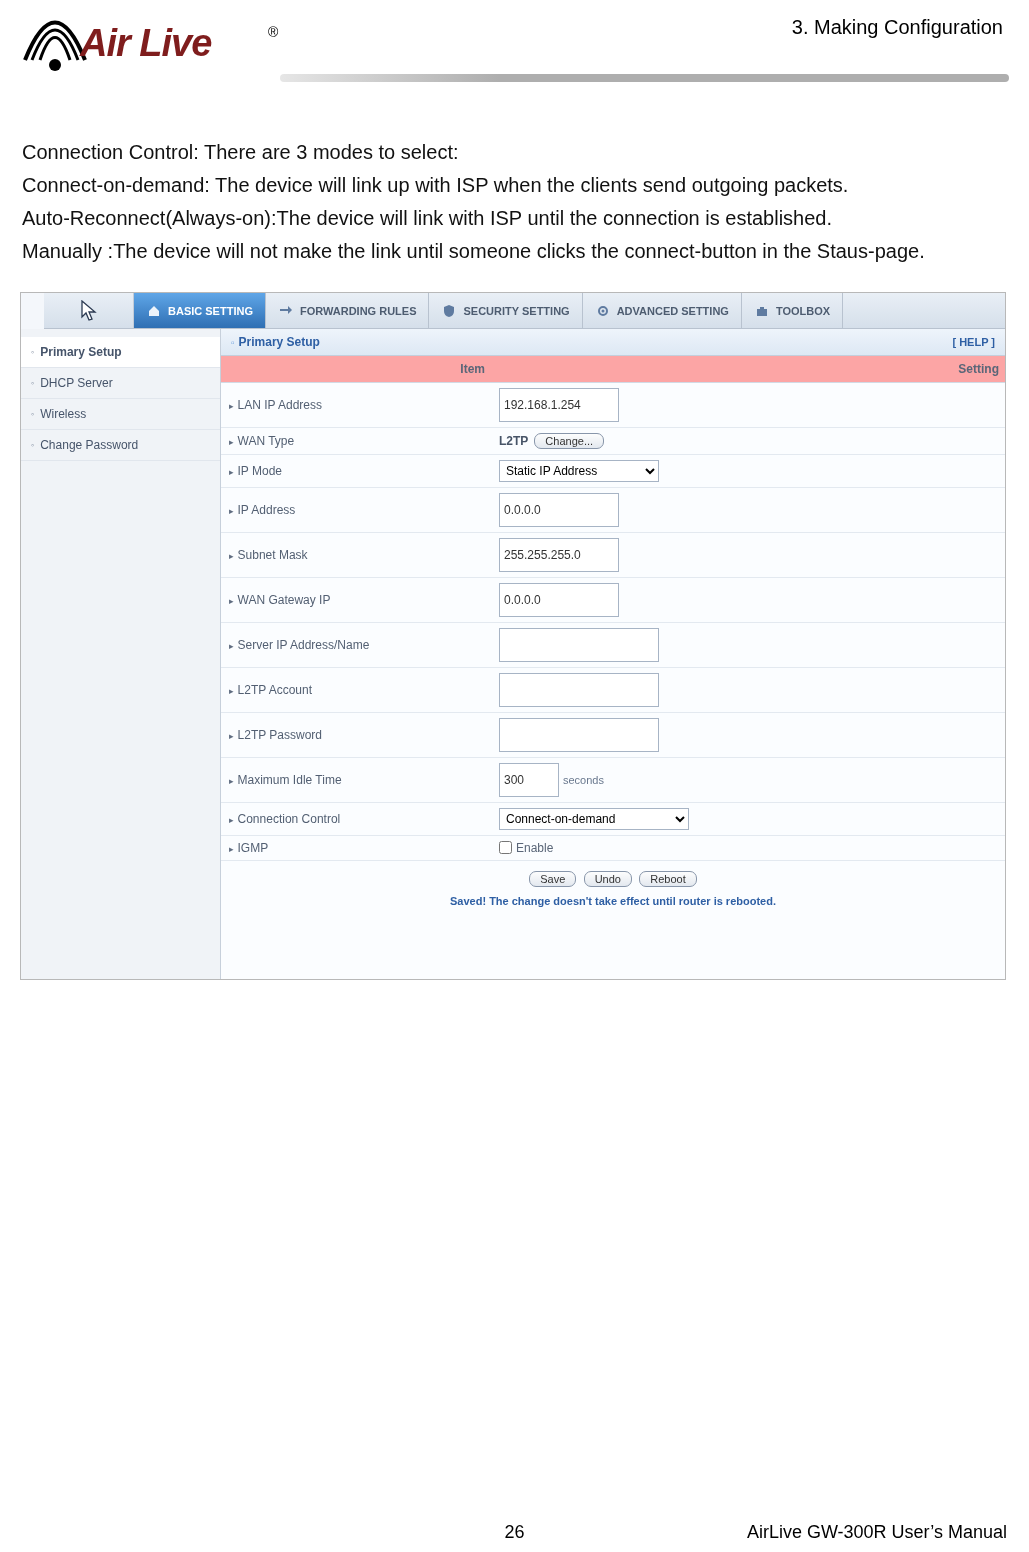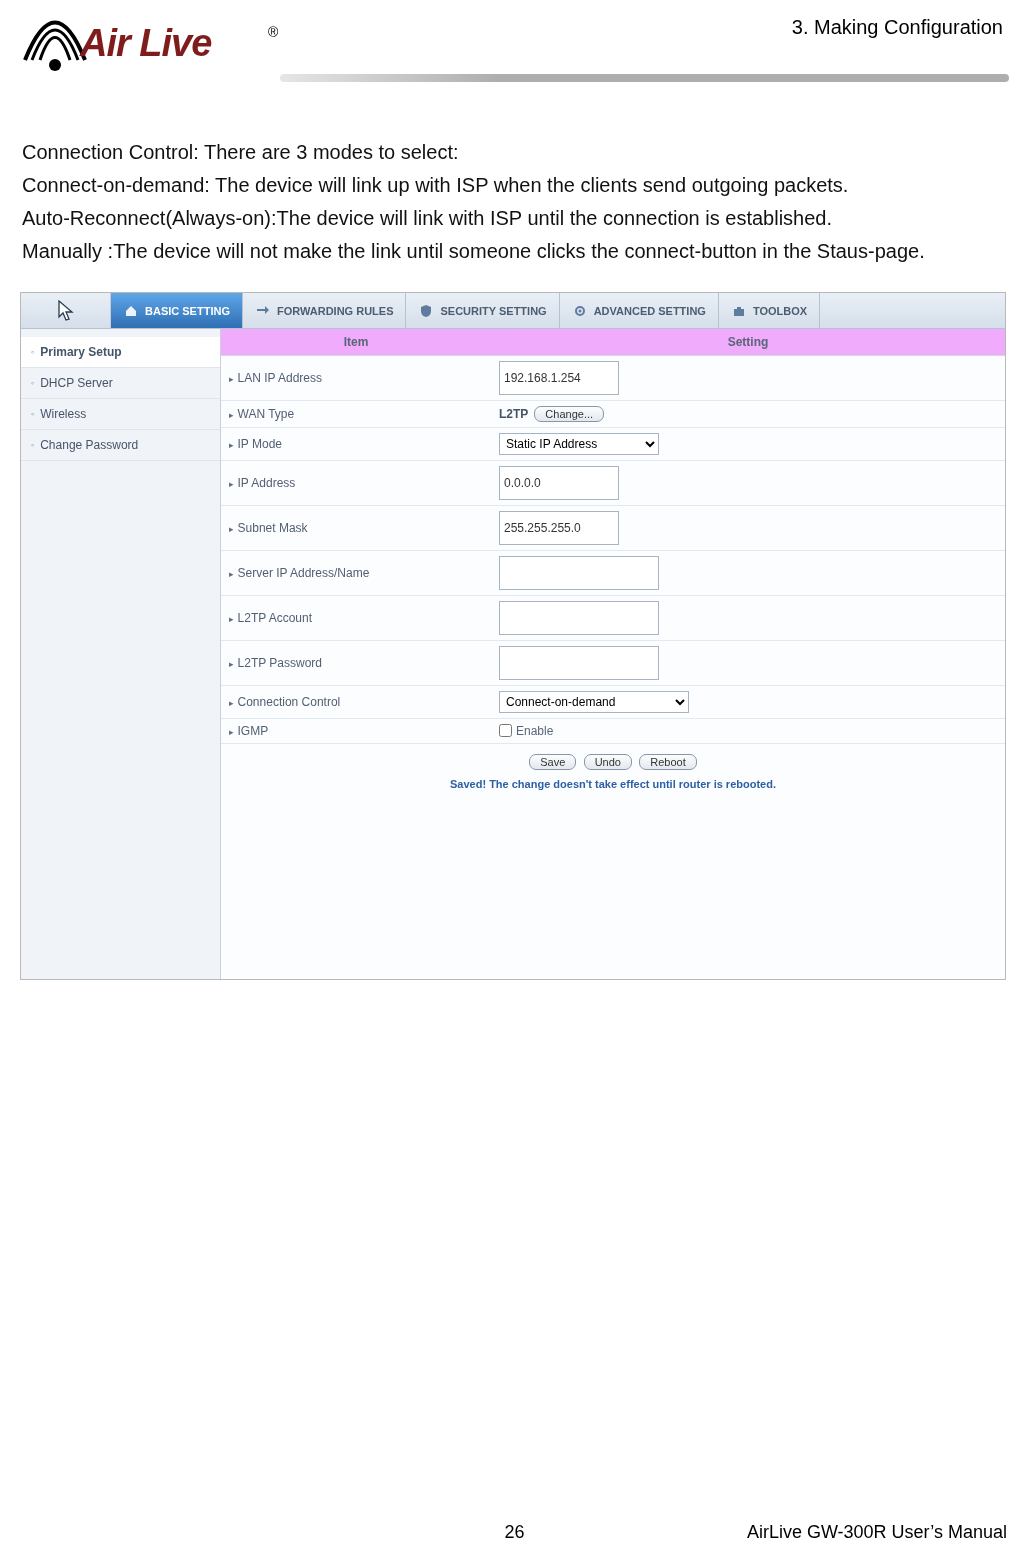--- a/index.html
+++ b/index.html
@@ -74,20 +74,21 @@
       font-size: 12px;
       color: #444;
       margin-top: 10px;
     }
     .ui-topbar {
       height: 36px;
       background: linear-gradient(#e9eff6,#d5dfea);
       display: flex;
       align-items: stretch;
       border-bottom: 1px solid #b8c2cf;
+      margin-left: 23px;
     }
     .ui-cursor-cell {
       width: 90px;
       display:flex; align-items:center; justify-content:center;
       border-right:1px solid #c3ccd8;
     }
     .cursor-svg { width:18px; height:22px; }
     .ui-tab {
       display:flex; align-items:center;
       padding: 0 12px;
@@ -135,26 +136,26 @@
     }
     .panel-title .sq { color:#6fa2dd; font-size:10px; margin-right:4px; }
     .help-link { color:#2e5fa4; font-weight:bold; font-size:11px; }
     table.cfg {
       width:100%;
       border-collapse: collapse;
       font-size:12px;
       color:#525f72;
     }
     table.cfg th {
-      background:#f0abfc;
+      background:#fca5a5;
       color:#5a6678;
       font-weight:bold;
       padding:6px;
       border-bottom:1px solid #d2dae5;
-      text-align:center;
+      text-align:right;
     }
     table.cfg td {
       border-bottom:1px solid #e3e9f0;
       padding:5px 8px;
       vertical-align:middle;
     }
     table.cfg td.label { width:270px; }
     .row-caret { color:#5f6c80; font-size:9px; margin-right:4px; }
     .txt {
       border:1px solid #a7b4c5;
@@ -286,20 +287,24 @@
         <span class="side-dot">◦</span>
         <span>Wireless</span>
       </div>
       <div class="side-item">
         <span class="side-dot">◦</span>
         <span>Change Password</span>
       </div>
     </div>
 
     <div class="ui-main">
+      <div class="panel-title">
+        <span><span class="sq">▫</span><span>Primary Setup</span></span>
+        <span class="help-link">[ HELP ]</span>
+      </div>
       <table class="cfg">
         <tbody>
             <tr>
           <th>Item</th>
           <th>Setting</th>
         </tr>
         <tr>
           <td class="label"><span class="row-caret">▸</span><span>LAN IP Address</span></td>
           <td><input class="txt w120" value="192.168.1.254" style=""></td>
         </tr>
@@ -318,30 +323,38 @@
         </tr>
         <tr>
           <td class="label"><span class="row-caret">▸</span><span>IP Address</span></td>
           <td><input class="txt w120" value="0.0.0.0" style=""></td>
         </tr>
         <tr>
           <td class="label"><span class="row-caret">▸</span><span>Subnet Mask</span></td>
           <td><input class="txt w120" value="255.255.255.0" style=""></td>
         </tr>
         <tr>
+          <td class="label"><span class="row-caret">▸</span><span>WAN Gateway IP</span></td>
+          <td><input class="txt w120" value="0.0.0.0" style=""></td>
+        </tr>
+        <tr>
           <td class="label"><span class="row-caret">▸</span><span>Server IP Address/Name</span></td>
           <td><input class="txt w160" value="" style=""></td>
         </tr>
         <tr>
           <td class="label"><span class="row-caret">▸</span><span>L2TP Account</span></td>
           <td><input class="txt w160" value="" style=""></td>
         </tr>
         <tr>
           <td class="label"><span class="row-caret">▸</span><span>L2TP Password</span></td>
           <td><input class="txt w160" type="password" value="" style=""></td>
+        </tr>
+        <tr>
+          <td class="label"><span class="row-caret">▸</span><span>Maximum Idle Time</span></td>
+          <td><input class="txt w60" value="300" style=""><span class="unit">seconds</span></td>
         </tr>
         <tr>
           <td class="label"><span class="row-caret">▸</span><span>Connection Control</span></td>
           <td><select class="sel" style="width:190px"><option>Connect-on-demand</option></select></td>
         </tr>
         <tr>
           <td class="label"><span class="row-caret">▸</span><span>IGMP</span></td>
           <td>
                 <span class="enable-line">
                   <input type="checkbox" style="">

